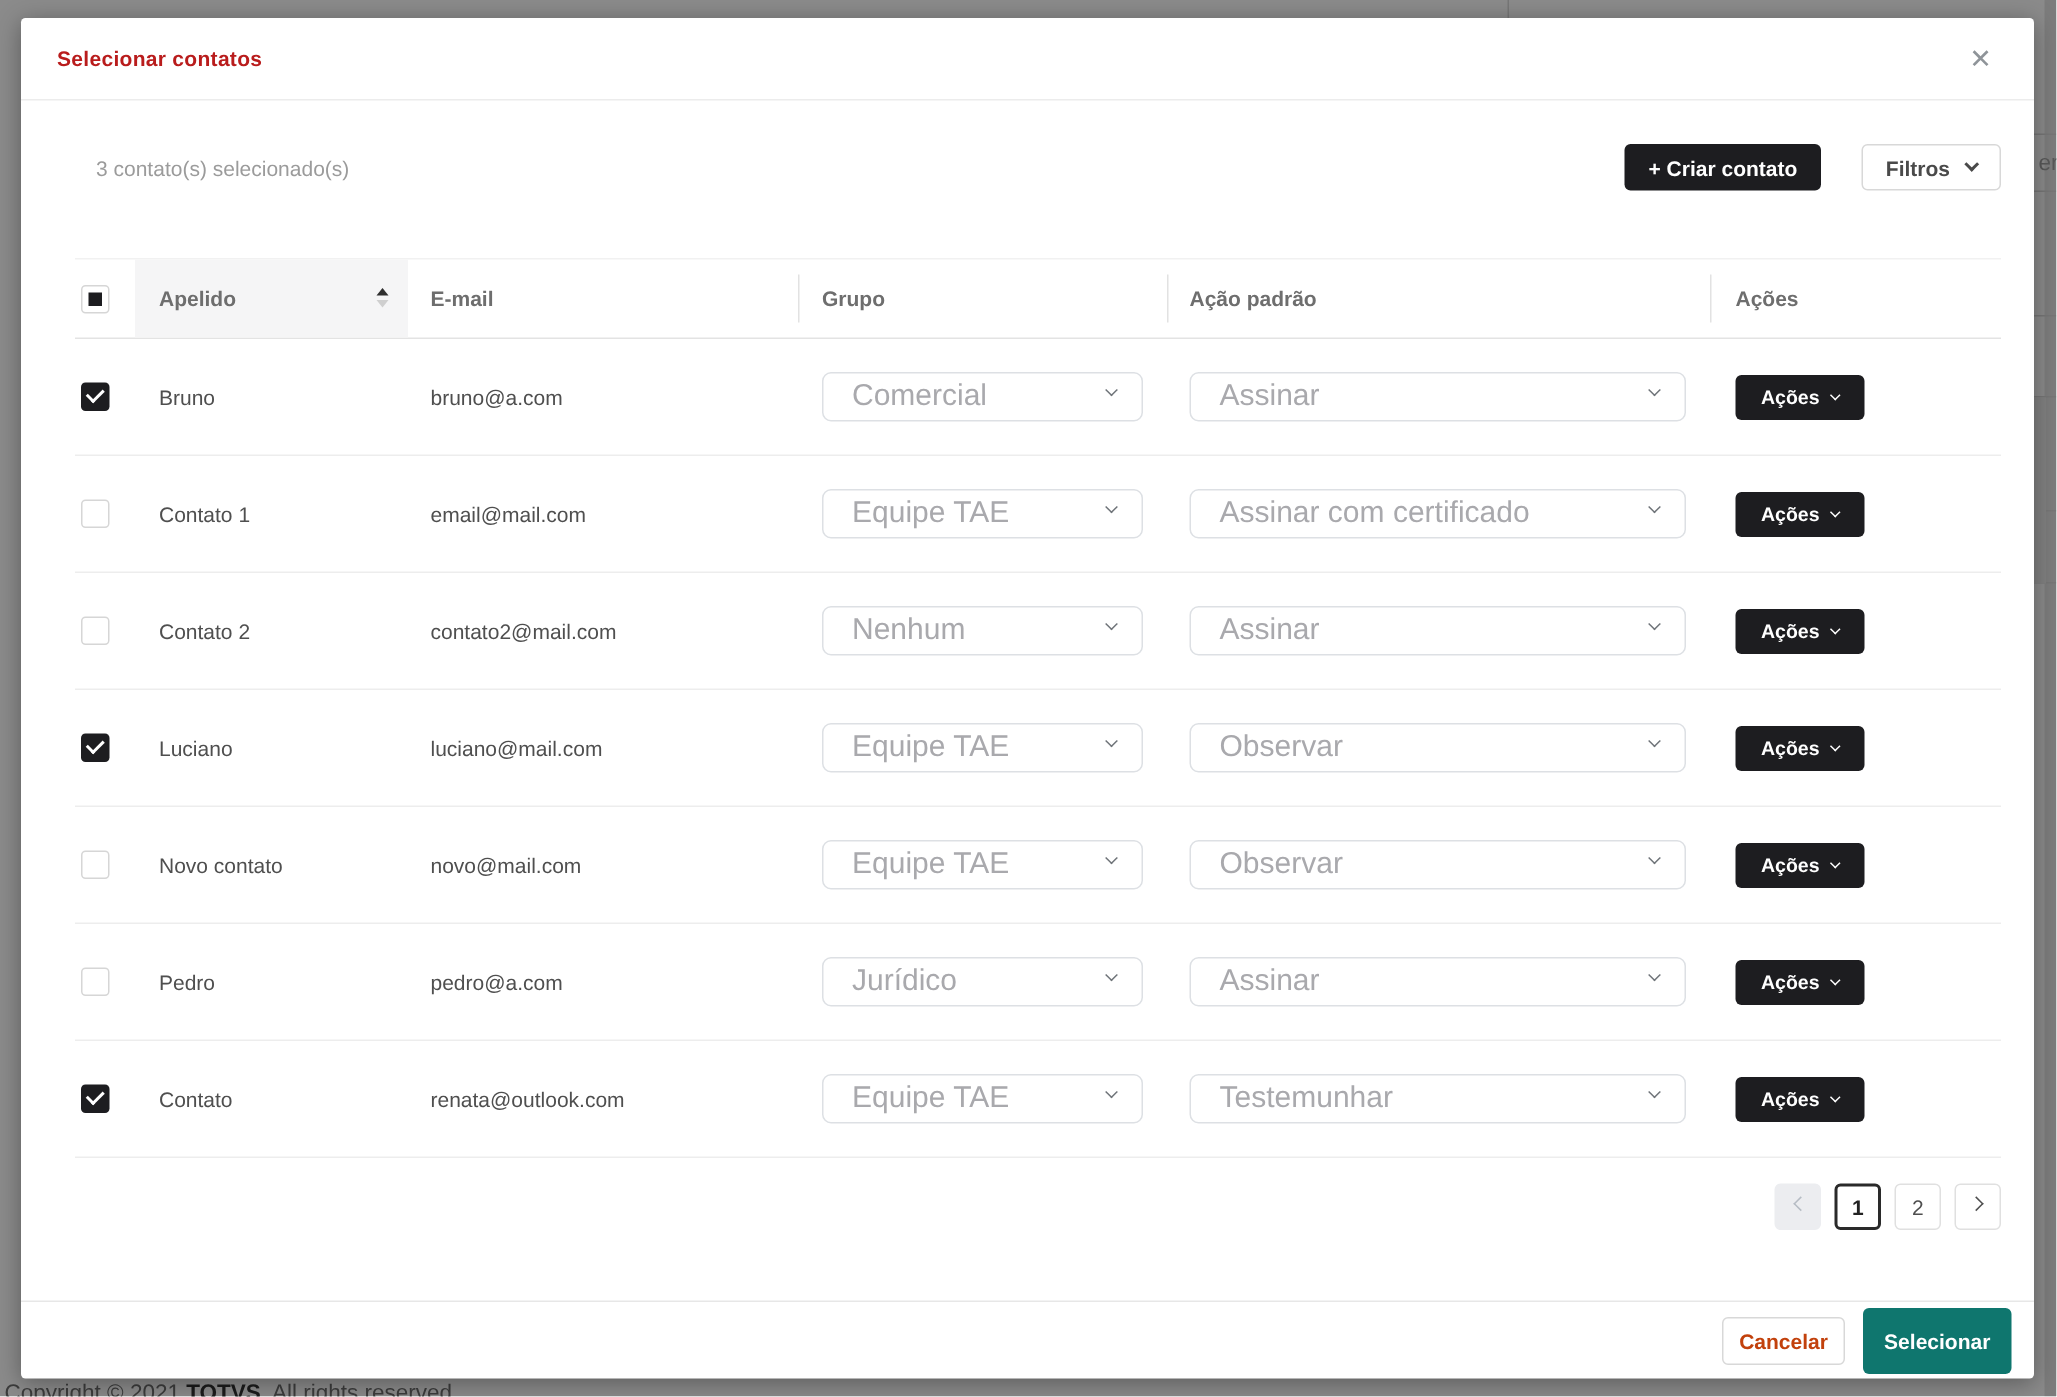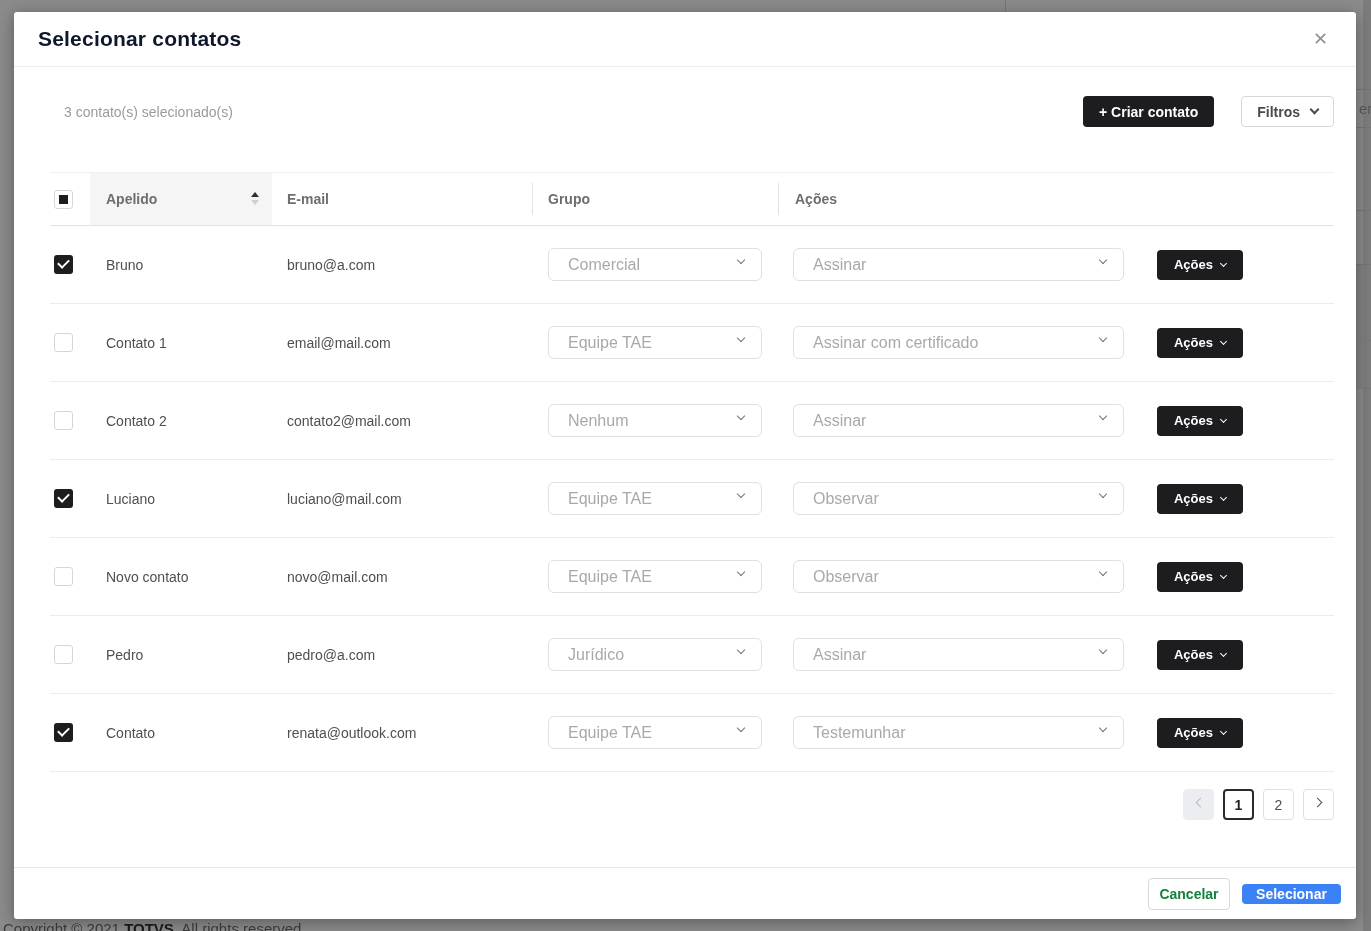--- a/index.html
+++ b/index.html
@@ -29,21 +29,21 @@
   
   .modal {
     position:absolute; left:14px; top:12px; width:1342px; height:907px;
     background:#fff; border-radius:3px; box-shadow:0 3px 16px rgba(0,0,0,0.35);
     display:flex; flex-direction:column;
   }
   .modal-header {
     height:55px; flex:0 0 55px; border-bottom:1px solid #ececec;
     display:flex; align-items:center; justify-content:space-between; padding:0 22px 0 24px;
   }
-  .modal-title { font-size:21px; font-weight:700; color:#0f172a; letter-spacing:.2px; }
+  .modal-title { font-size:14px; font-weight:700; color:#b91c1c; letter-spacing:.2px; }
   .close-x { font-size:18px; color:#8f9499; cursor:pointer; line-height:1; padding:4px 6px; }
 
   .modal-body { flex:1 1 auto; padding:0 22px 0 36px; }
 
   
   .toolbar { margin-top:29px; height:31px; display:flex; align-items:center; justify-content:space-between; }
   .selected-count { font-size:14px; color:#9b9b9b; padding-left:14px; }
   .toolbar-buttons { display:flex; gap:27px; }
   .btn { display:flex; align-items:center; justify-content:center; height:31px; border-radius:4px;
          font-size:14px; font-weight:700; cursor:pointer; border:none; background:none;
@@ -85,41 +85,41 @@
 
   .cb { width:19px; height:19px; border-radius:3px; position:relative; display:inline-block; cursor:pointer; }
   .cb[data-checked="false"] { background:#fff; border:1px solid #d6d6d6; }
   .cb[data-checked="true"] { background:#1d1d20; }
   .cb[data-checked="true"]::after { content:""; position:absolute; left:4px; top:4px; width:9px; height:5px;
       border-left:2px solid #fff; border-bottom:2px solid #fff; transform:rotate(-45deg); }
   .cb.indeterminate { background:#fff; border:1px solid #d6d6d6; }
   .cb.indeterminate::after { content:""; position:absolute; left:4px; top:4px; width:9px; height:9px; background:#1d1d20; }
 
   .select { position:relative; height:33px; border:1px solid #dde0e4; border-radius:6px; background:#fff;
-            display:flex; align-items:center; padding:0 34px 0 19px; color:#a9a9ad; font-size:16px; cursor:pointer; }
+            display:flex; align-items:center; padding:0 34px 0 19px; color:#a9a9ad; font-size:20px; cursor:pointer; }
   .select-grupo { width:214px; }
   .select-acao { width:331px; }
 
   .actions-btn { width:86px; height:30px; background:#1d1d20; border:none; border-radius:4px; color:#fff;
                  font-size:13px; font-weight:700; display:flex; align-items:center; justify-content:center; gap:8px;
                  cursor:pointer; font-family:"Liberation Sans","DejaVu Sans",sans-serif; }
 
   
   .pagination { margin-top:17px; display:flex; justify-content:flex-end; gap:9px; }
   .page-btn { width:31px; height:31px; border-radius:4px; border:1px solid #e0e0e0; background:#fff;
               display:flex; align-items:center; justify-content:center; font-size:14px; color:#4f4f4f; cursor:pointer;
               font-family:"Liberation Sans","DejaVu Sans",sans-serif; }
   .page-btn.disabled { background:#ecedf0; border-color:#ecedf0; cursor:default; }
   .page-btn.active { border:2px solid #2a2a2a; font-weight:700; color:#222; }
 
   
   .modal-footer { flex:0 0 52px; border-top:1px solid #e7e7e7; display:flex; align-items:center;
                   justify-content:flex-end; gap:12px; padding-right:15px; }
-  .btn-cancel { border:1px solid #d8d8d8; background:#fff; color:#15803d; width:82px; height:32px; }
-  .btn-select { background:#3b82f6; color:#fff; width:99px; height:20px; }
+  .btn-cancel { border:1px solid #d8d8d8; background:#fff; color:#c2410c; width:82px; height:32px; }
+  .btn-select { background:#0f766e; color:#fff; width:99px; height:44px; }
 </style>
 </head>
 <body>
 
 <div class="backdrop">
   <div class="bd-topline"></div>
   <div class="bd-scrollstrip"></div>
   <div class="bd-hline" style="top:89px"></div>
   <div class="bd-hline" style="top:127px"></div>
   <div class="bd-hline" style="top:210px"></div>
@@ -162,20 +162,21 @@
         </div>
         <div class="th th-apelido">
           <span>Apelido</span>
           <span class="sort">
             <span class="tri-up"></span>
             <span class="tri-down"></span>
           </span>
         </div>
         <div class="th">E-mail</div>
         <div class="th th-divided th-grupo">Grupo</div>
+        <div class="th th-divided th-acao">Ação padrão</div>
         <div class="th th-divided th-acoes">Ações</div>
       </div>
       <div id="tbody">
   <div class="grid-row row">
     <div class="check-cell">
       <span class="cb" data-checked="true"></span>
     </div>
     <div class="name-cell">Bruno</div>
     <div>bruno@a.com</div>
     <div class="grupo-cell">

